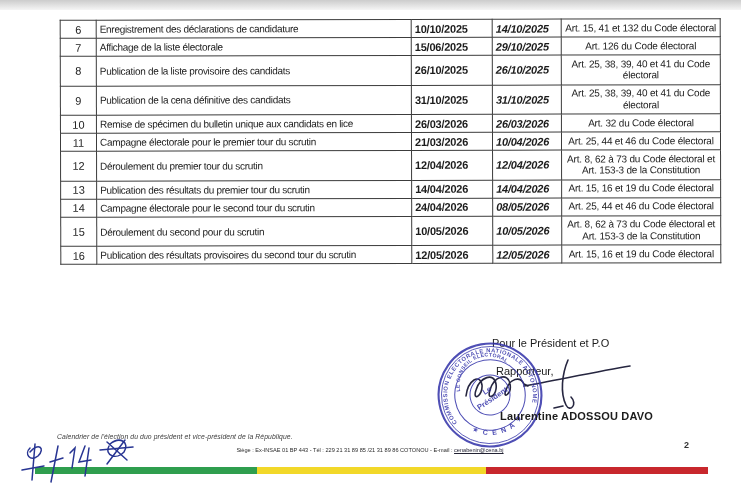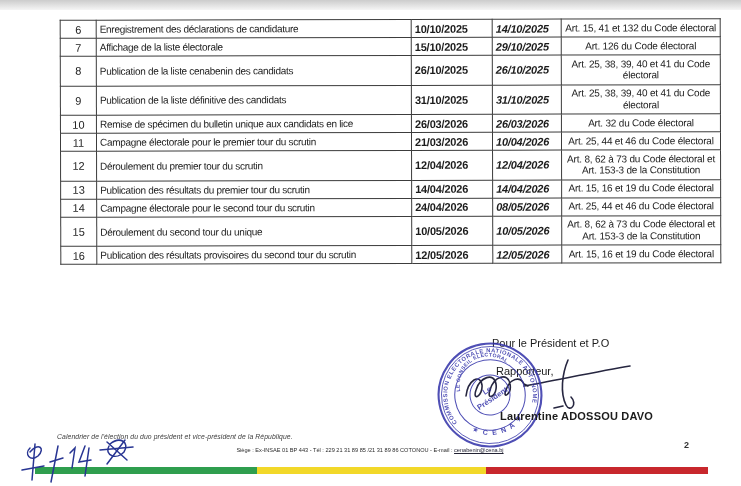--- a/index.html
+++ b/index.html
@@ -70,36 +70,36 @@
       <td class="c-num">6</td>
       <td class="c-desc">Enregistrement des déclarations de candidature</td>
       <td class="c-date">10/10/2025</td>
       <td class="c-date c-date2">14/10/2025</td>
       <td class="c-ref">Art. 15, 41 et 132 du Code électoral</td>
     </tr>
 
     <tr>
       <td class="c-num">7</td>
       <td class="c-desc">Affichage de la liste électorale</td>
-      <td class="c-date">15/10/2025</td>
+      <td class="c-date">15/06/2025</td>
       <td class="c-date c-date2">29/10/2025</td>
       <td class="c-ref">Art. 126 du Code électoral</td>
     </tr>
 
     <tr>
       <td class="c-num">8</td>
-      <td class="c-desc">Publication de la liste cenabenin des candidats</td>
+      <td class="c-desc">Publication de la liste provisoire des candidats</td>
       <td class="c-date">26/10/2025</td>
       <td class="c-date c-date2">26/10/2025</td>
       <td class="c-ref">Art. 25, 38, 39, 40 et 41 du Code électoral</td>
     </tr>
 
     <tr>
       <td class="c-num">9</td>
-      <td class="c-desc">Publication de la liste définitive des candidats</td>
+      <td class="c-desc">Publication de la cena définitive des candidats</td>
       <td class="c-date">31/10/2025</td>
       <td class="c-date c-date2">31/10/2025</td>
       <td class="c-ref">Art. 25, 38, 39, 40 et 41 du Code électoral</td>
     </tr>
 
     <tr>
       <td class="c-num">10</td>
       <td class="c-desc">Remise de spécimen du bulletin unique aux candidats en lice</td>
       <td class="c-date">26/03/2026</td>
       <td class="c-date c-date2">26/03/2026</td>
@@ -133,21 +133,21 @@
     <tr>
       <td class="c-num">14</td>
       <td class="c-desc">Campagne électorale pour le second tour du scrutin</td>
       <td class="c-date">24/04/2026</td>
       <td class="c-date c-date2">08/05/2026</td>
       <td class="c-ref">Art. 25, 44 et 46 du Code électoral</td>
     </tr>
 
     <tr>
       <td class="c-num">15</td>
-      <td class="c-desc">Déroulement du second tour du unique</td>
+      <td class="c-desc">Déroulement du second pour du scrutin</td>
       <td class="c-date">10/05/2026</td>
       <td class="c-date c-date2">10/05/2026</td>
       <td class="c-ref">Art. 8, 62 à 73 du Code électoral et Art. 153-3 de la Constitution</td>
     </tr>
 
     <tr>
       <td class="c-num">16</td>
       <td class="c-desc">Publication des résultats provisoires du second tour du scrutin</td>
       <td class="c-date">12/05/2026</td>
       <td class="c-date c-date2">12/05/2026</td>

